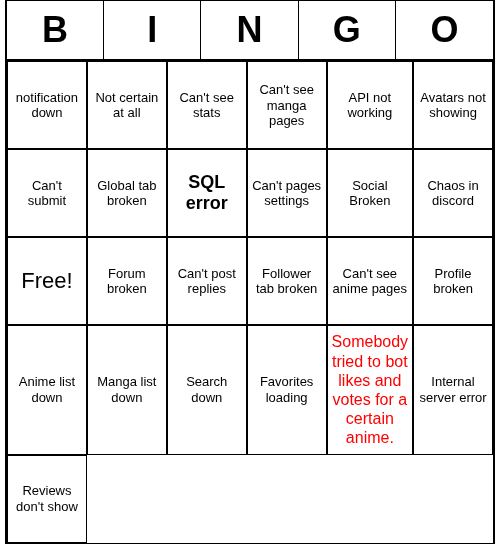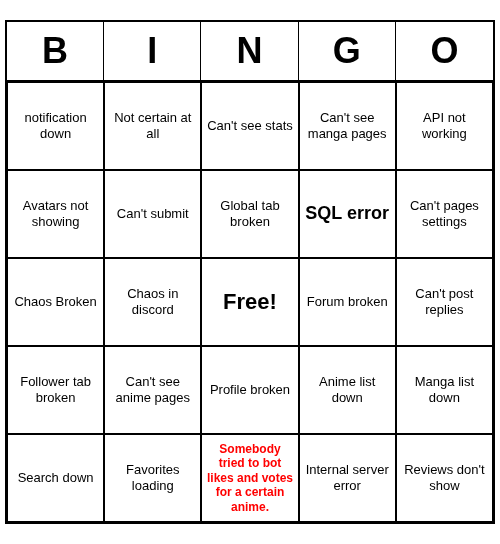--- a/index.html
+++ b/index.html
@@ -27,47 +27,47 @@
       font-size: 36px;
       font-weight: bold;
       padding: 8px 0;
       border-right: 1px solid #000;
     }
     .bingo-letter:last-child {
       border-right: none;
     }
     .bingo-grid {
       display: grid;
-      grid-template-columns: repeat(5, 1fr);
+      grid-template-columns: repeat(6, 1fr);
     }
     .bingo-cell {
       border: 1px solid #000;
       min-height: 88px;
       display: flex;
       align-items: center;
       justify-content: center;
       text-align: center;
       padding: 6px 4px;
       font-size: 13px;
       line-height: 1.2;
       position: relative;
     }
     .bingo-cell.free {
       font-size: 22px;
-      font-weight: bold;
+      font-weight: normal;
       text-align: center;
     }
     .bingo-cell.sql {
       font-size: 18px;
       font-weight: bold;
     }
     .bingo-cell.red-text {
       color: red;
-      font-size: 12px;
-      font-weight: bold;
+      font-size: 16px;
+      font-weight: normal;
     }
   </style>
 </head>
 <body>
 
 <div class="bingo-card">
   <div class="bingo-header">
   <div class="bingo-letter">B</div>
       <div class="bingo-letter">I</div>
       <div class="bingo-letter">N</div>
@@ -78,21 +78,21 @@
   <div class="bingo-cell">notification down</div>
       <div class="bingo-cell">Not certain at all</div>
       <div class="bingo-cell">Can't see stats</div>
       <div class="bingo-cell">Can't see manga pages</div>
       <div class="bingo-cell">API not working</div>
       <div class="bingo-cell">Avatars not showing</div>
       <div class="bingo-cell">Can't submit</div>
       <div class="bingo-cell">Global tab broken</div>
       <div class="bingo-cell sql">SQL error</div>
       <div class="bingo-cell">Can't pages settings</div>
-      <div class="bingo-cell">Chaos Broken</div>
+      <div class="bingo-cell">Social Broken</div>
       <div class="bingo-cell">Chaos in discord</div>
       <div class="bingo-cell free">Free!</div>
       <div class="bingo-cell">Forum broken</div>
       <div class="bingo-cell">Can't post replies</div>
       <div class="bingo-cell">Follower tab broken</div>
       <div class="bingo-cell">Can't see anime pages</div>
       <div class="bingo-cell">Profile broken</div>
       <div class="bingo-cell">Anime list down</div>
       <div class="bingo-cell">Manga list down</div>
       <div class="bingo-cell">Search down</div>

